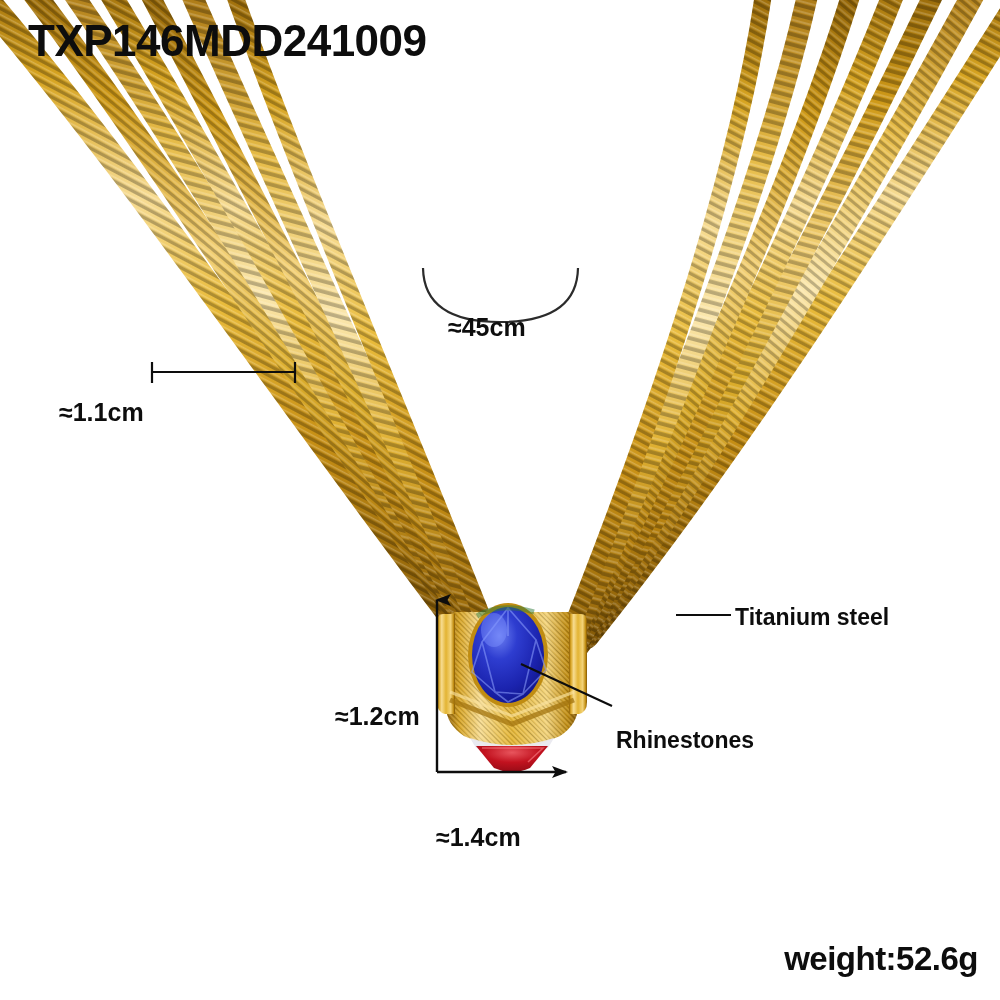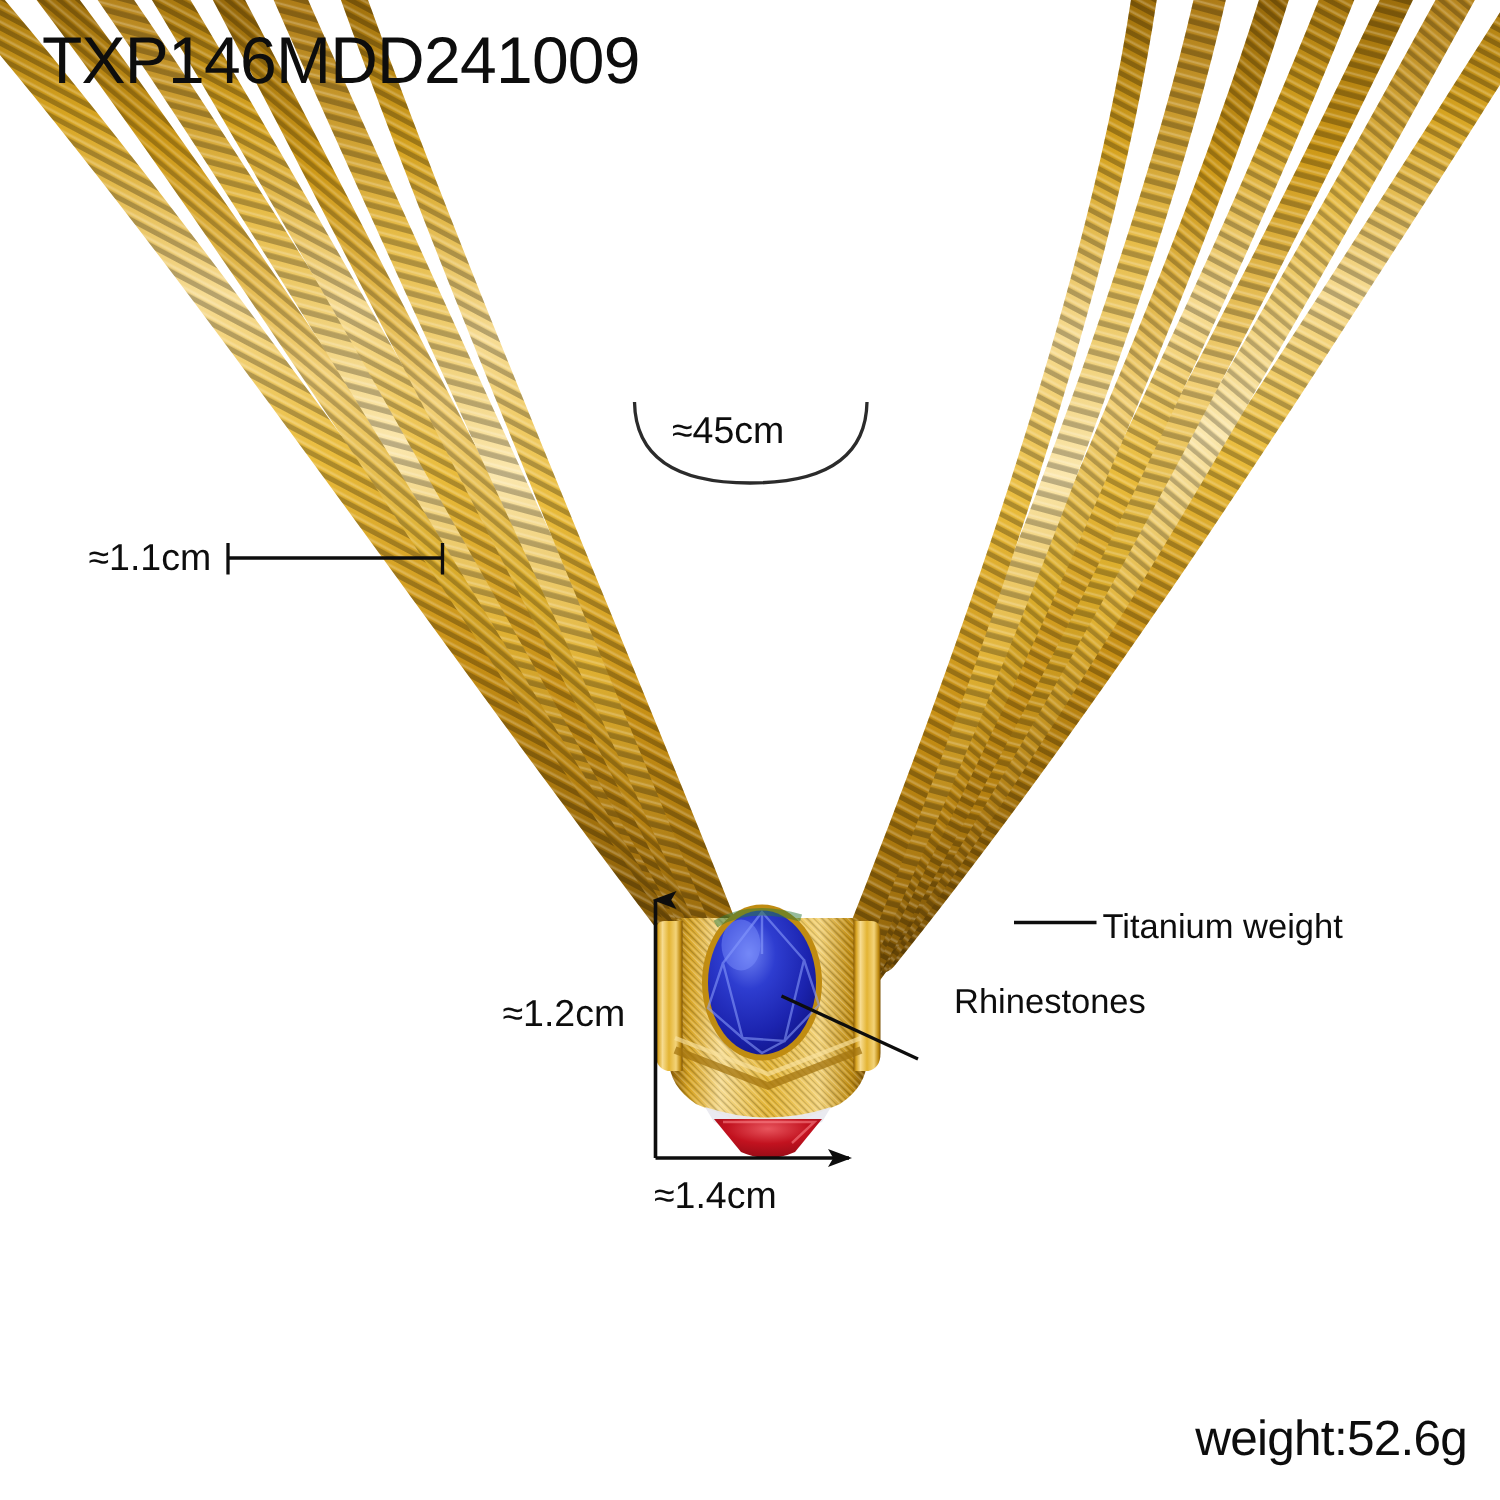--- a/index.html
+++ b/index.html
@@ -3,33 +3,33 @@
 <meta charset="utf-8">
 <style>
   html,body{margin:0;padding:0;}
   body{
     width:1000px;height:1000px;
     background:#ffffff;
     font-family:"Liberation Sans", sans-serif;
     overflow:hidden;
     position:relative;
   }
-  #stage{position:absolute;left:0;top:0;width:1000px;height:996px;}
+  #stage{position:absolute;left:0;top:0;width:1000px;height:996px;font-weight:bold;}
   svg.layer{position:absolute;left:0;top:0;width:1000px;height:1000px;}
   .txt{position:absolute;color:#0d0d0d;white-space:nowrap;}
   #title{left:28px;top:16px;font-size:44px;letter-spacing:-0.5px;}
   #weight{right:22px;bottom:18px;font-size:33px;letter-spacing:-0.5px;}
-  .dimlabel{font-size:25px;}
+  .dimlabel{font-size:25px;margin-top:40px;}
   .calllabel{font-size:23px;}
   #lbl-len{left:448px;top:273px;}
   #lbl-w11{left:59px;top:358px;}
   #lbl-h12{left:335px;top:662px;}
   #lbl-w14{left:436px;top:783px;}
   #lbl-titanium{left:735px;top:604px;}
-  #lbl-rhine{left:616px;top:654px;margin-left:20px;}
+  #lbl-rhine{left:616px;top:727px;}
 </style>
 </head>
 <body>
 
 <div id="stage">
 
   <svg class="layer" viewBox="0 0 1000 1000" preserveAspectRatio="none">
     <defs>
 
       <linearGradient id="gstrand" x1="0" y1="0" x2="0" y2="1">
@@ -237,19 +237,19 @@
   <div class="txt" id="title">TXP146MDD241009</div>
 
   <div class="txt dimlabel" id="lbl-len">≈45cm</div>
 
   <div class="txt dimlabel" id="lbl-w11">≈1.1cm</div>
 
   <div class="txt dimlabel" id="lbl-h12">≈1.2cm</div>
 
   <div class="txt dimlabel" id="lbl-w14">≈1.4cm</div>
 
-  <div class="txt calllabel" id="lbl-titanium">Titanium weight</div>
+  <div class="txt calllabel" id="lbl-titanium">Titanium steel</div>
 
   <div class="txt calllabel" id="lbl-rhine">Rhinestones</div>
 
   <div class="txt" id="weight">weight:52.6g</div>
 
 </div>
 
 </body></html>

